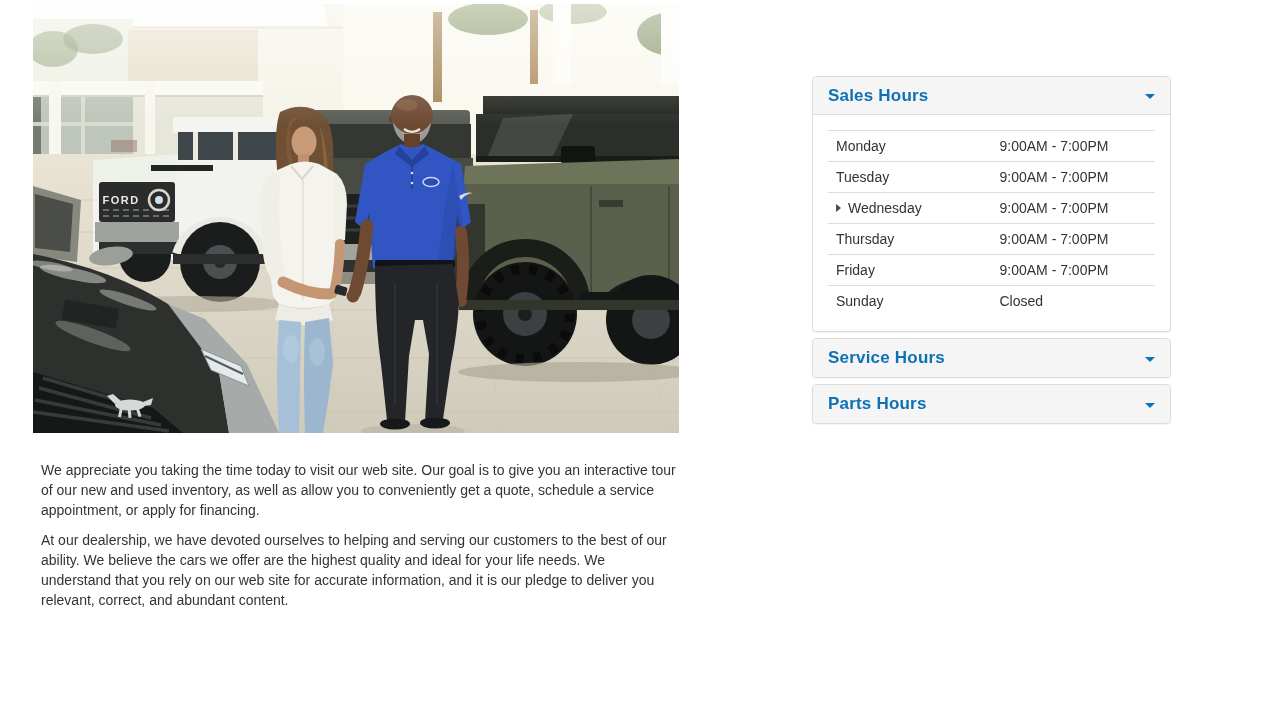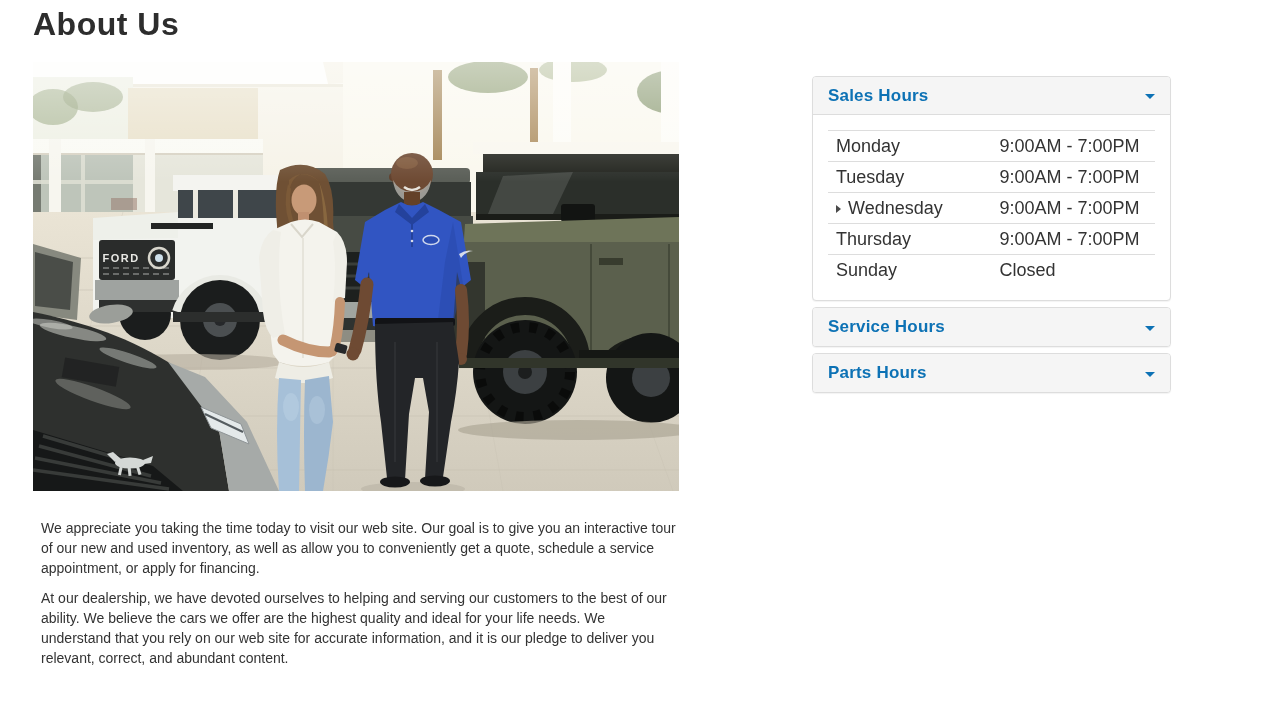--- a/index.html
+++ b/index.html
@@ -29,34 +29,33 @@
     cursor:pointer;
   }
   .panel.expanded .panel-heading { border-bottom:1px solid #ddd;gap:16px; }
   .panel.collapsed .panel-heading { border-radius:3px; }
   .panel-title { color:#0d72b5; font-size:17px; font-weight:700; letter-spacing:0.2px; }
   .caret-down {
     width:0; height:0; border-left:5px solid transparent; border-right:5px solid transparent;
     border-top:5px solid #0d72b5; margin-top:2px;
   }
   .panel-body { padding:15px; }
-  table.hours-table { width:100%; border-collapse:collapse; font-size:18px; color:#333; }
+  table.hours-table { width:100%; border-collapse:collapse; font-size:14px; color:#333; }
   .hours-table td { border-top:1px solid #ddd; padding:5px 8px; line-height:20px; }
   .hours-table td.day-cell { width:50%; }
   .today-marker {
     display:inline-block; width:0; height:0; margin-right:7px;
     border-top:4px solid transparent; border-bottom:4px solid transparent;
     border-left:5px solid #4a4a4a; position:relative; top:-1px;
   }
 </style>
 </head>
 <body>
 
 <div class="left-col">
-  <h1 class="page-title">About Us</h1>
 
   <div class="photo-wrap">
     <svg width="646" height="429" viewBox="0 0 646 429" role="img" aria-label="Salesperson and customer talking in a Ford dealership showroom between SUVs">
       <defs>
         <linearGradient id="floorGrad" x1="0" y1="0" x2="0" y2="1">
           <stop offset="0" stop-color="#eae4d5"></stop>
             <stop offset="1" stop-color="#d0cabb"></stop>
         </linearGradient>
         <linearGradient id="topLight" x1="0" y1="0" x2="0" y2="1">
           <stop offset="0" stop-color="#ffffff" stop-opacity="0.5"></stop>
@@ -300,20 +299,24 @@
           </tr>
           <tr>
             <td class="day-cell"><span class="today-marker"></span><span>Wednesday</span></td>
             <td class="hrs-cell">9:00AM - 7:00PM</td>
           </tr>
           <tr>
             <td class="day-cell">Thursday</td>
             <td class="hrs-cell">9:00AM - 7:00PM</td>
           </tr>
           <tr>
+            <td class="day-cell">Friday</td>
+            <td class="hrs-cell">9:00AM - 7:00PM</td>
+          </tr>
+          <tr>
             <td class="day-cell">Sunday</td>
             <td class="hrs-cell">Closed</td>
           </tr>
         </tbody>
       </table>
     </div>
   </div>
 
   <div class="panel collapsed">
     <div class="panel-heading">

